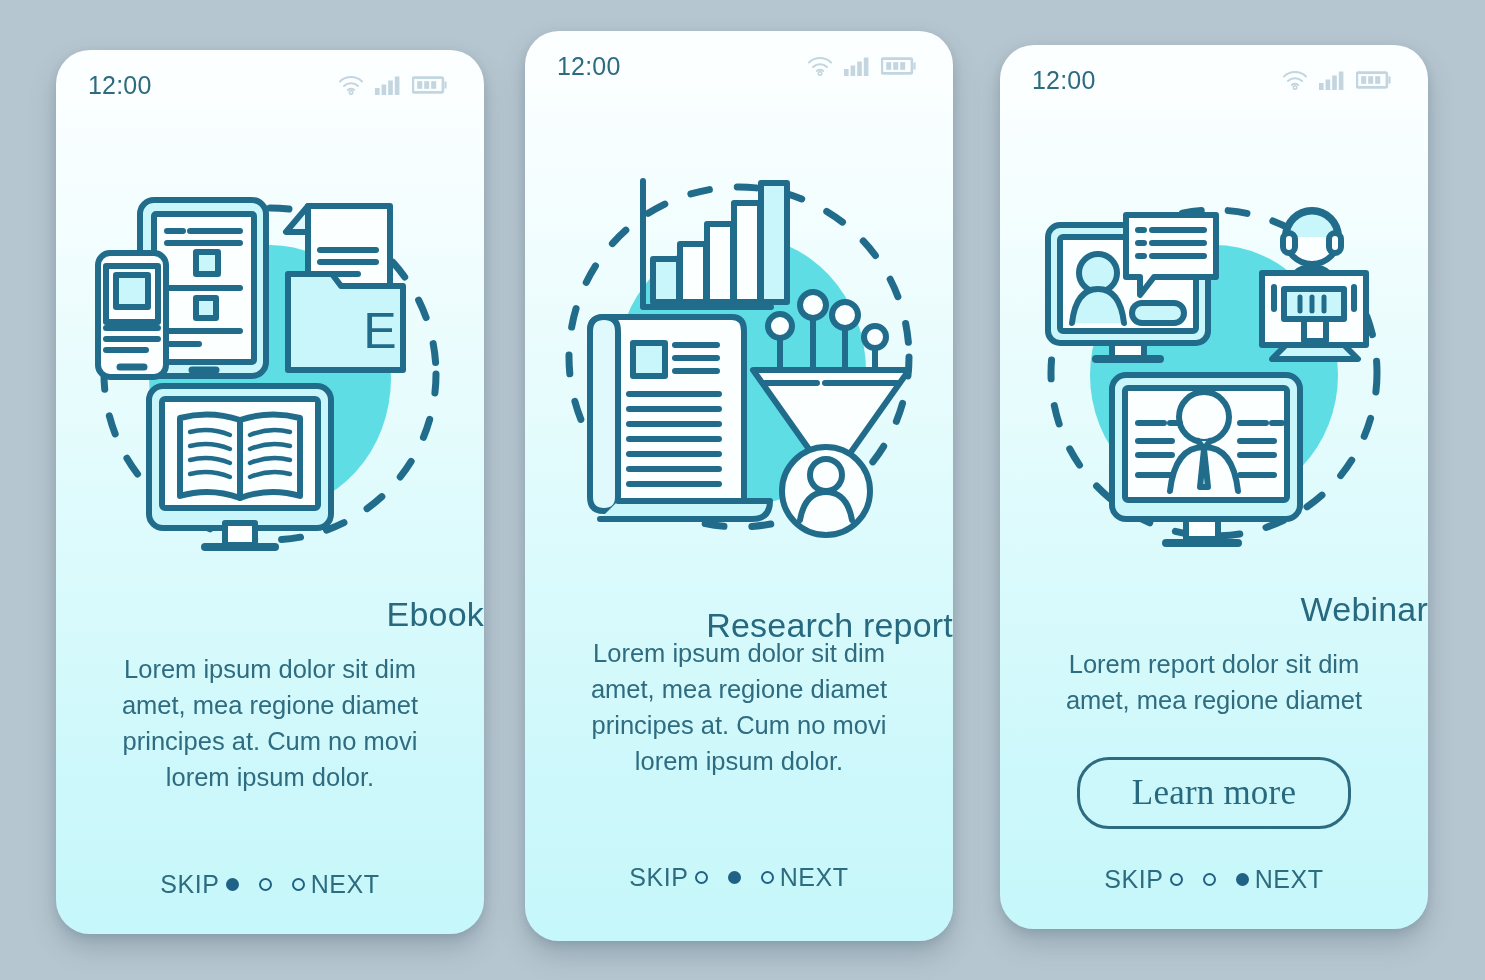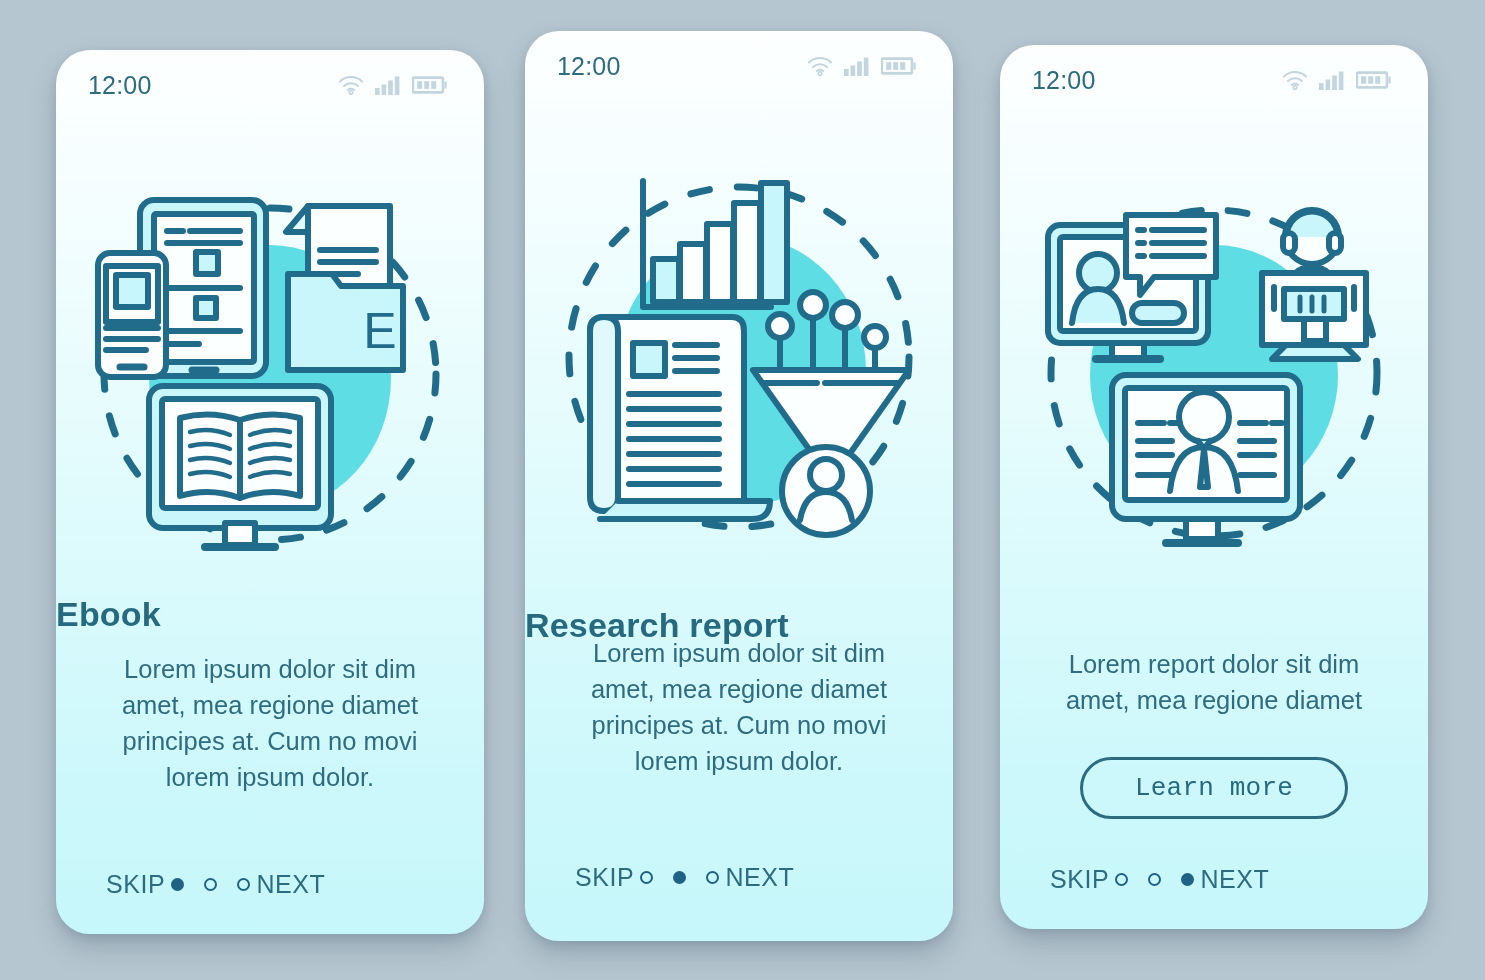--- a/index.html
+++ b/index.html
@@ -69,25 +69,24 @@
   }
   .p1 .art-wrap { top: 128px; }
   .p2 .art-wrap { top: 128px; }
   .p3 .art-wrap { top: 140px; }
   .art { display: block; }
 
   
   .title {
     position: absolute;
     left: 0; right: 0;
-    text-align: left;
+    text-align: right;
     font-size: 34px;
     color: #27697f;
     letter-spacing: .2px;
-    font-weight: bold;
   }
   .p1 .title { top: 545px; }
   .p2 .title { top: 548px; margin-top: 27px; }
   .p3 .title { top: 545px; }
 
   .body-text {
     position: absolute;
     left: 36px; right: 36px;
     text-align: center;
     font-size: 25.5px;
@@ -104,35 +103,35 @@
     left: 0; right: 0;
     top: 712px;
     display: flex;
     justify-content: center;
   }
   .cta {
     border: 3px solid #2c6b80;
     border-radius: 32px;
     background: transparent;
     color: #27697f;
-    font-size: 26px;
-    font-family: Liberation Mono, monospace;
+    font-size: 35px;
+    font-family: Liberation Serif, serif;
     padding: 13px 52px;
     cursor: pointer;
     letter-spacing: .2px;
     text-align: center;
   }
 
   
   .bottom-nav {
     position: absolute;
     left: 44px; right: 44px;
     display: flex;
     align-items: center;
-    justify-content: flex-start;
+    justify-content: center;
   }
   .p1 .bottom-nav { top: 816px; }
   .p2 .bottom-nav { top: 828px; }
   .p3 .bottom-nav { top: 816px; }
 
   .nav-btn {
     font-size: 25px;
     color: #2d6b7f;
     background: none;
     border: 0;
@@ -426,20 +425,21 @@
             <circle cx="176" cy="232" r="25" fill="#fbffff"></circle>
             <path d="M142 306 q5 -44 34 -44 q29 0 34 44" fill="#fbffff"></path>
             <path d="M170 256 l6 8 l6 -8 M176 264 l-4 38 h8 z" fill="#c9f6fa"></path>
             <path d="M110 238 h26 M142 238 h10 M110 256 h34 M110 270 h34 M110 290 h34"></path>
             <path d="M212 238 h26 M244 238 h10 M212 256 h34 M212 270 h34 M212 290 h34"></path>
           </g>
         </g>
       </svg>
     </div>
 
+    <div class="title">Webinar</div>
     <div class="body-text">Lorem report dolor sit dim amet, mea regione diamet</div>
 
     <div class="cta-wrap">
       <button class="cta">Learn more</button>
     </div>
 
     <div class="bottom-nav">
       <button class="nav-btn">SKIP</button>
       <div class="dots">
         <button class="dot"></button>

